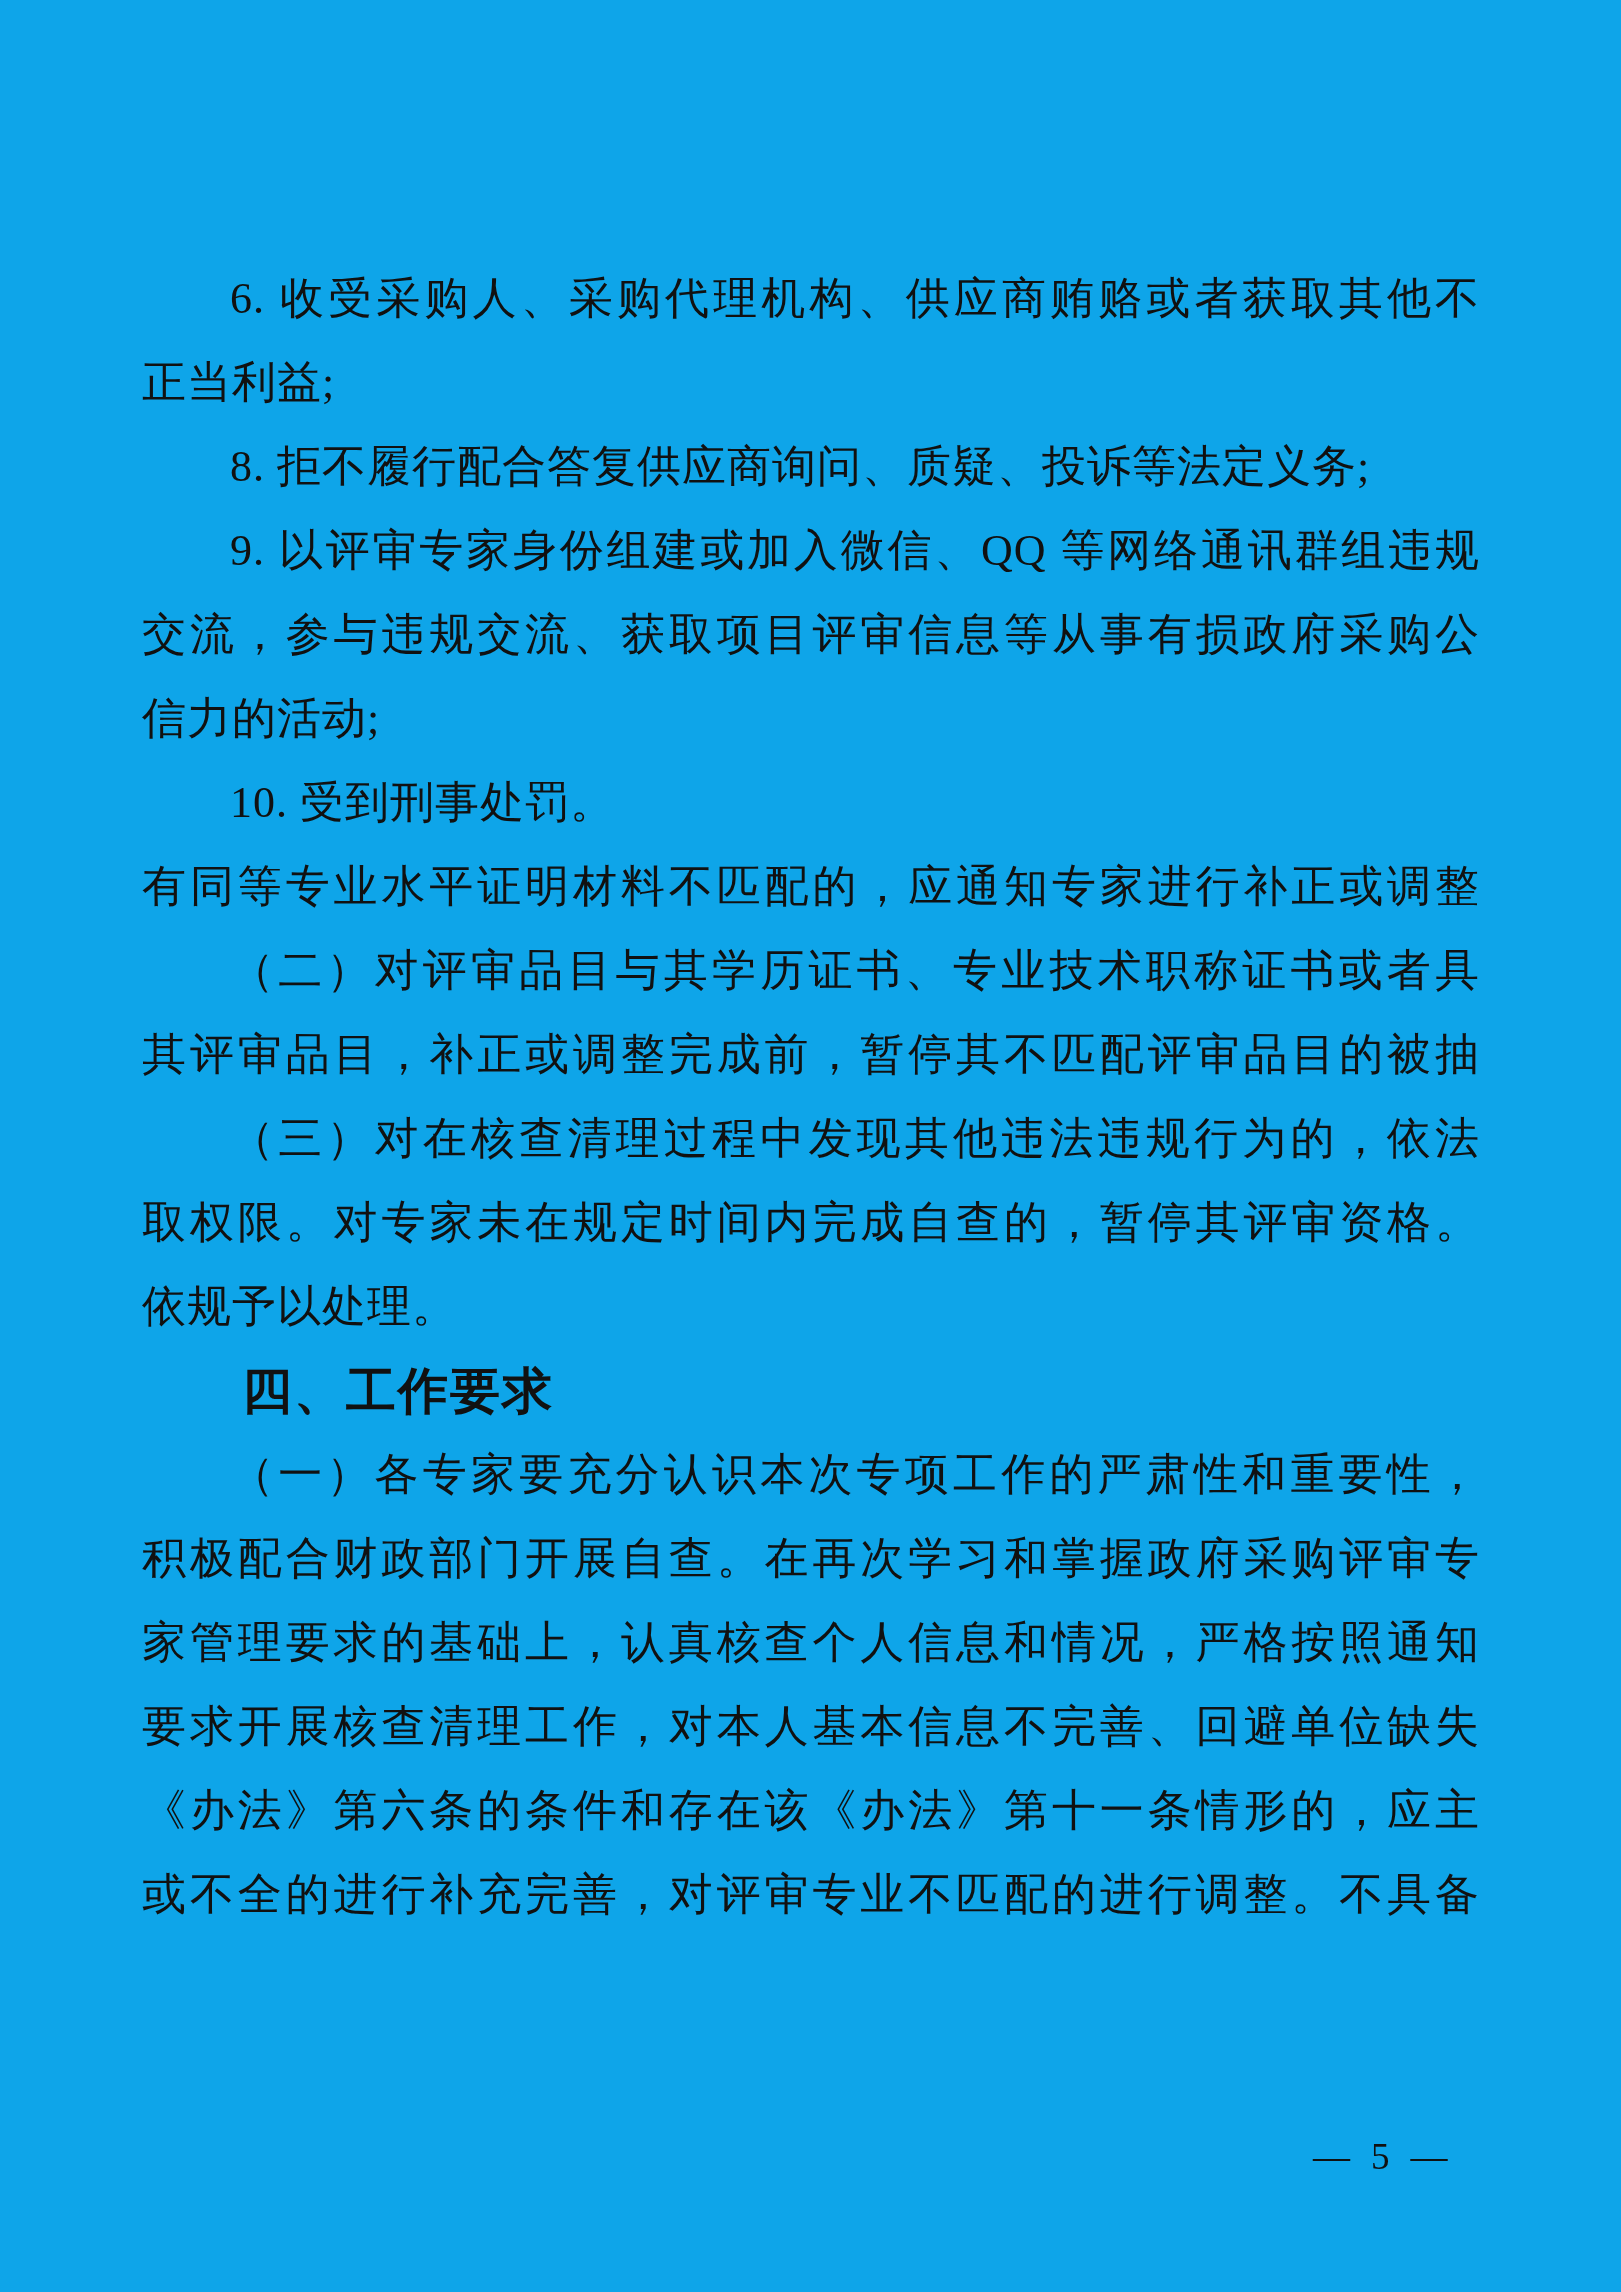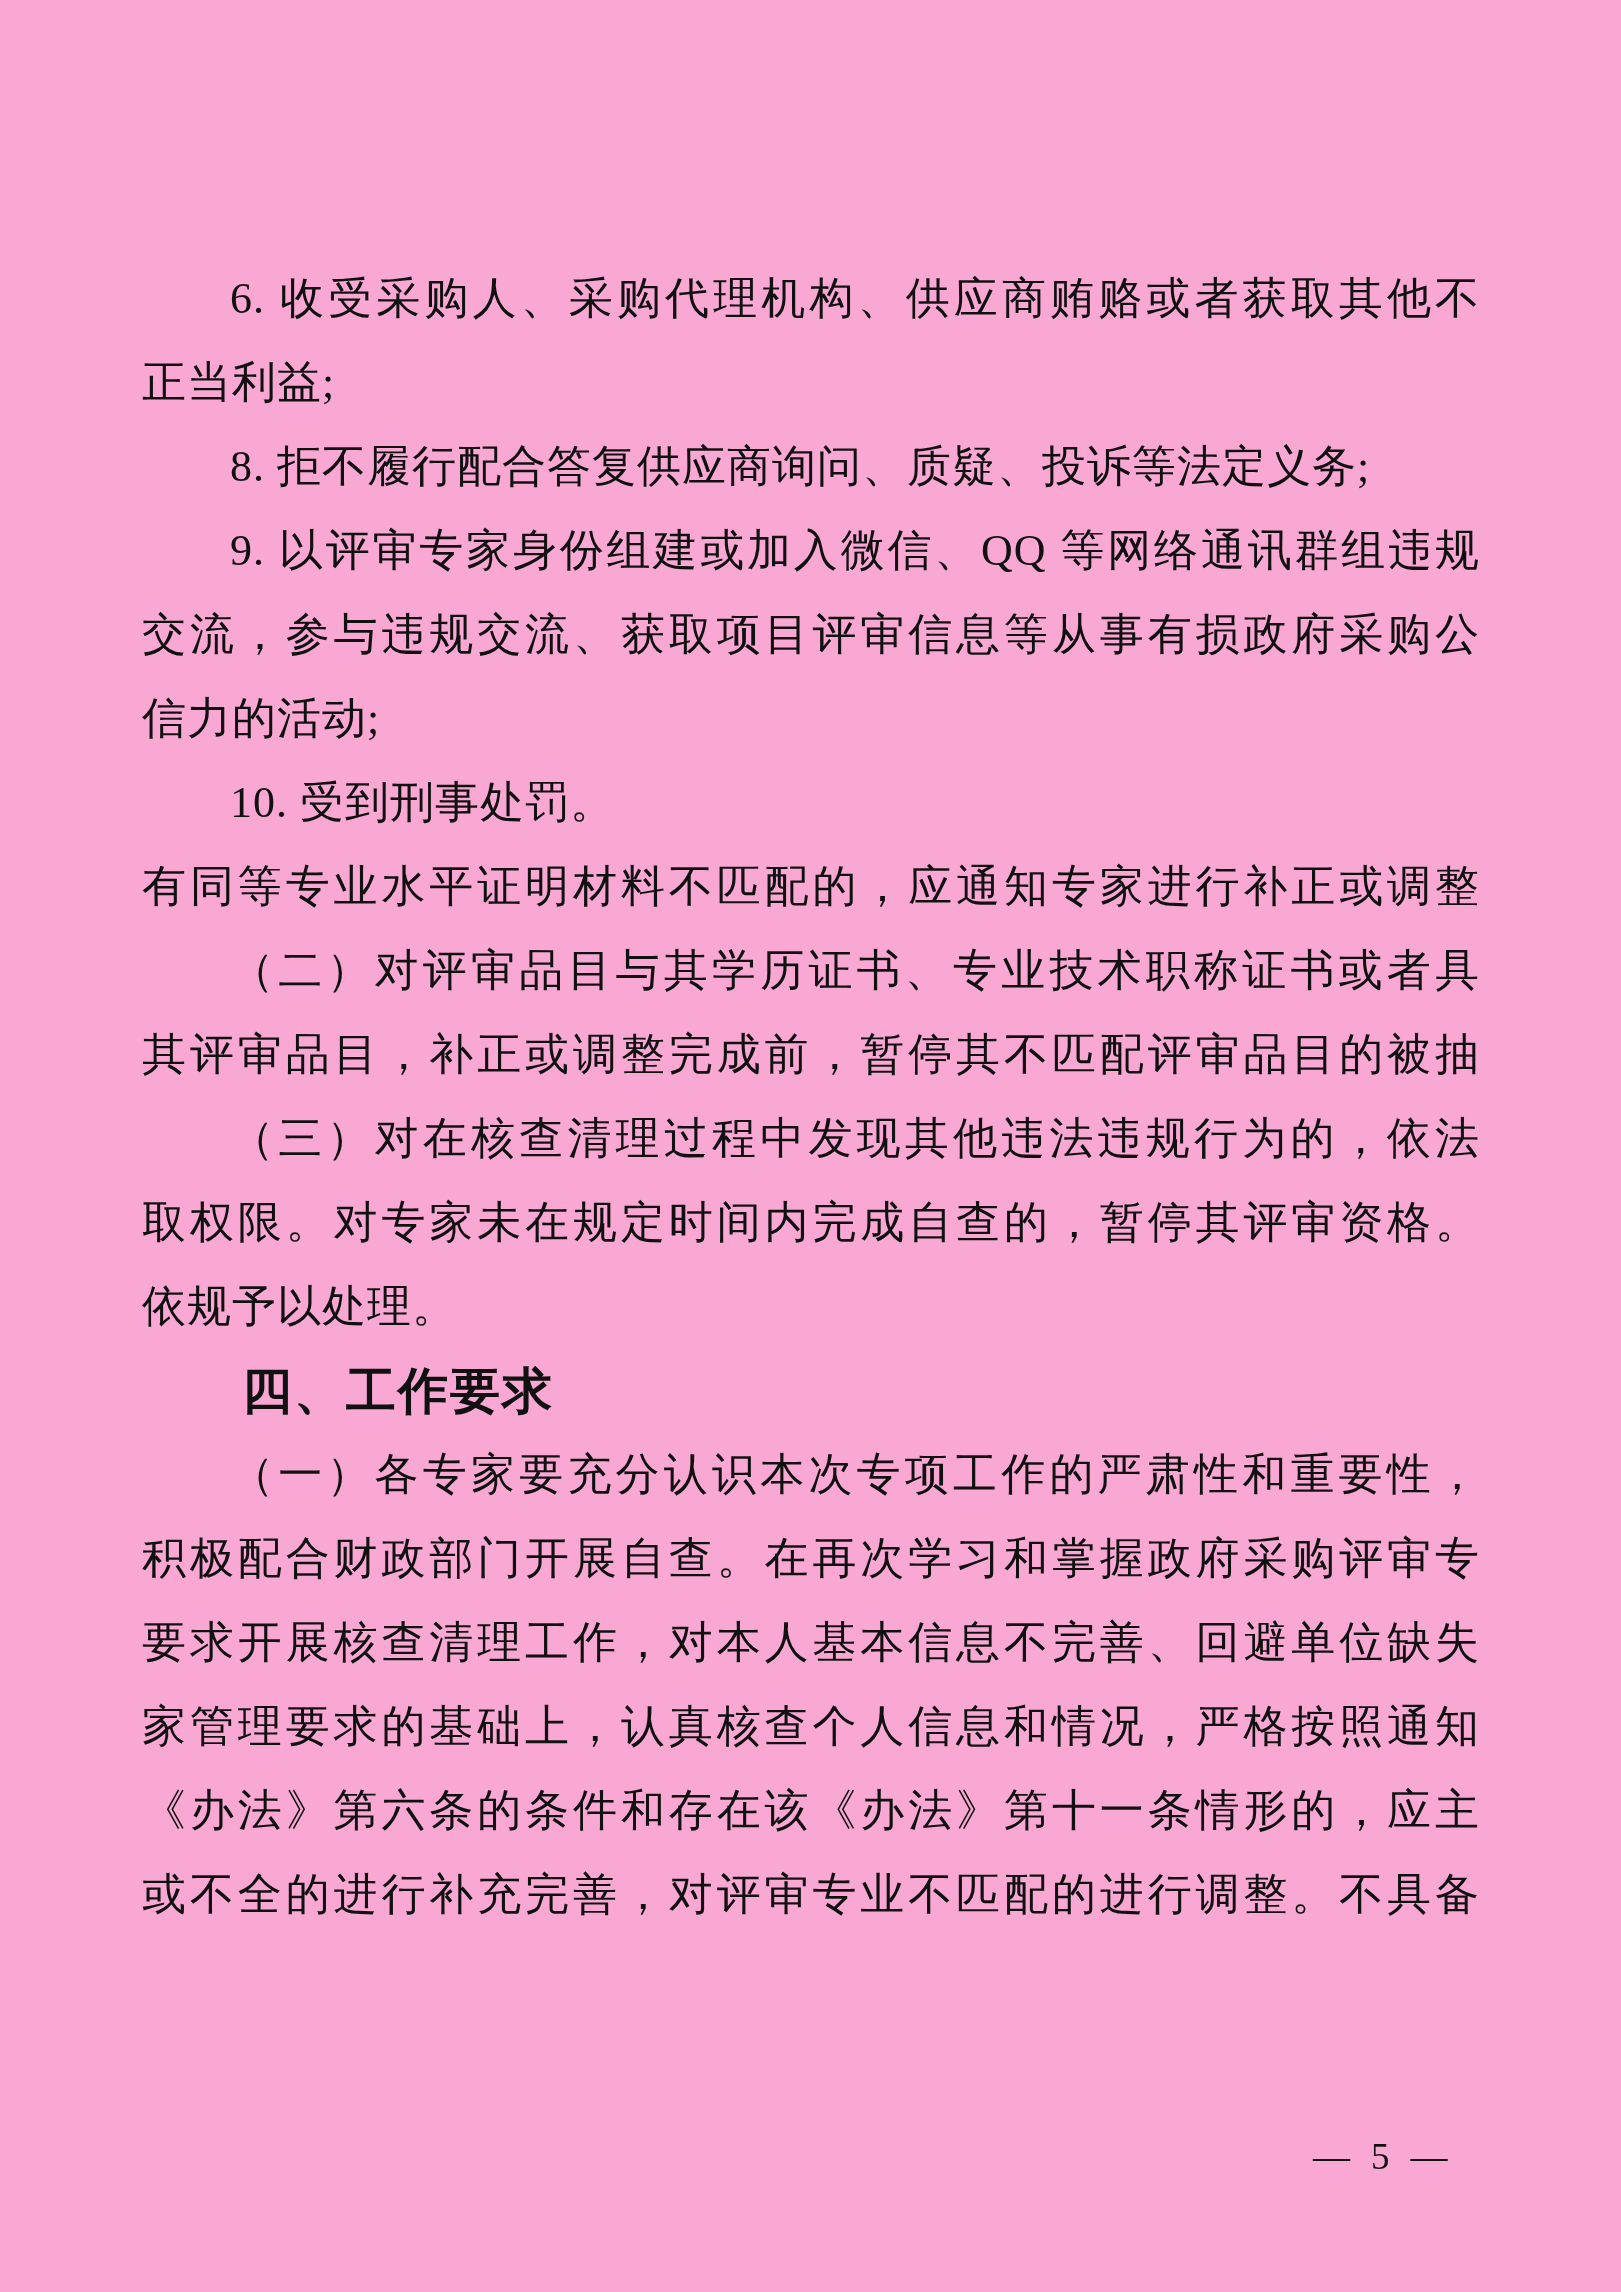--- a/index.html
+++ b/index.html
@@ -5,21 +5,21 @@
   html, body {
     margin: 0;
     padding: 0;
     background: #e8e8e8;
   }
   .page {
     position: relative;
     width: 1621px;
     height: 2293px;
     margin: 0 auto;
-    background: #f9a8d4;
+    background: #0ea5e9;
     color: #111111;
     font-family: "Liberation Serif", "DejaVu Serif", serif;
     overflow: hidden;
   }
   .content {
     position: absolute;
     left: 142px;
     top: 257px;
     width: 1338px;
   }
@@ -69,20 +69,20 @@
     <div class="ln ind">10. 受到刑事处罚。</div>
     <div class="ln full">有同等专业水平证明材料不匹配的，应通知专家进行补正或调整</div>
     <div class="ln ind full">（二）对评审品目与其学历证书、专业技术职称证书或者具</div>
     <div class="ln full">其评审品目，补正或调整完成前，暂停其不匹配评审品目的被抽</div>
     <div class="ln ind full">（三）对在核查清理过程中发现其他违法违规行为的，依法</div>
     <div class="ln full">取权限。对专家未在规定时间内完成自查的，暂停其评审资格。</div>
     <div class="ln">依规予以处理。</div>
     <div class="ln ind heading">四、工作要求</div>
     <div class="ln ind full">（一）各专家要充分认识本次专项工作的严肃性和重要性，</div>
     <div class="ln full">积极配合财政部门开展自查。在再次学习和掌握政府采购评审专</div>
+    <div class="ln full">家管理要求的基础上，认真核查个人信息和情况，严格按照通知</div>
     <div class="ln full">要求开展核查清理工作，对本人基本信息不完善、回避单位缺失</div>
-    <div class="ln full">家管理要求的基础上，认真核查个人信息和情况，严格按照通知</div>
     <div class="ln full">《办法》第六条的条件和存在该《办法》第十一条情形的，应主</div>
     <div class="ln full">或不全的进行补充完善，对评审专业不匹配的进行调整。不具备</div>
   </div>
   <div class="page-number">— 5 —</div>
 </div>
 
 
 </body></html>

